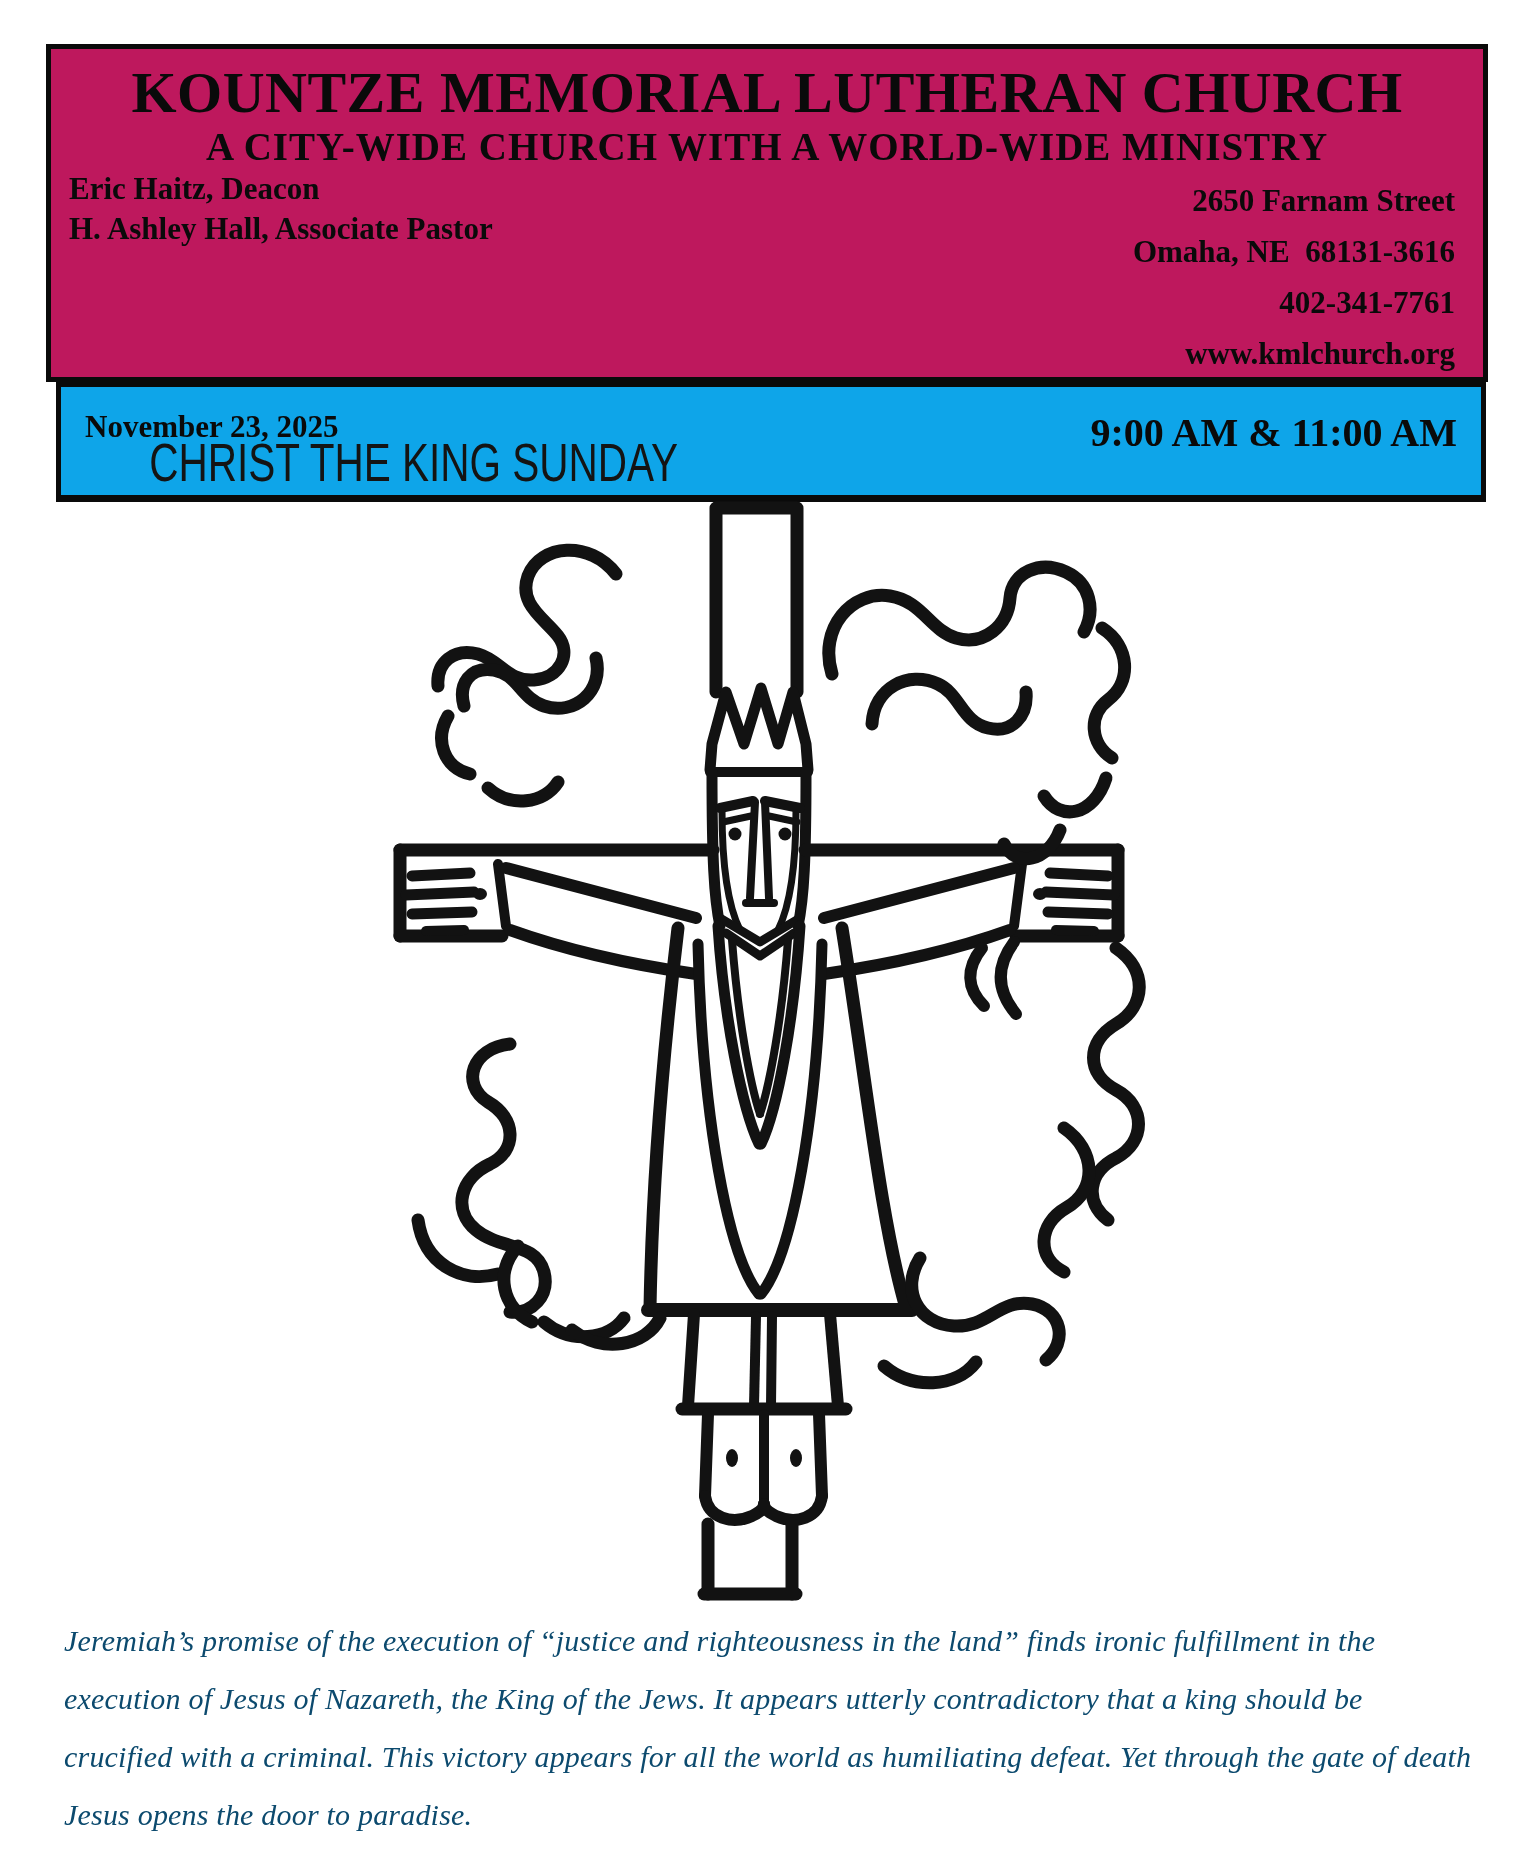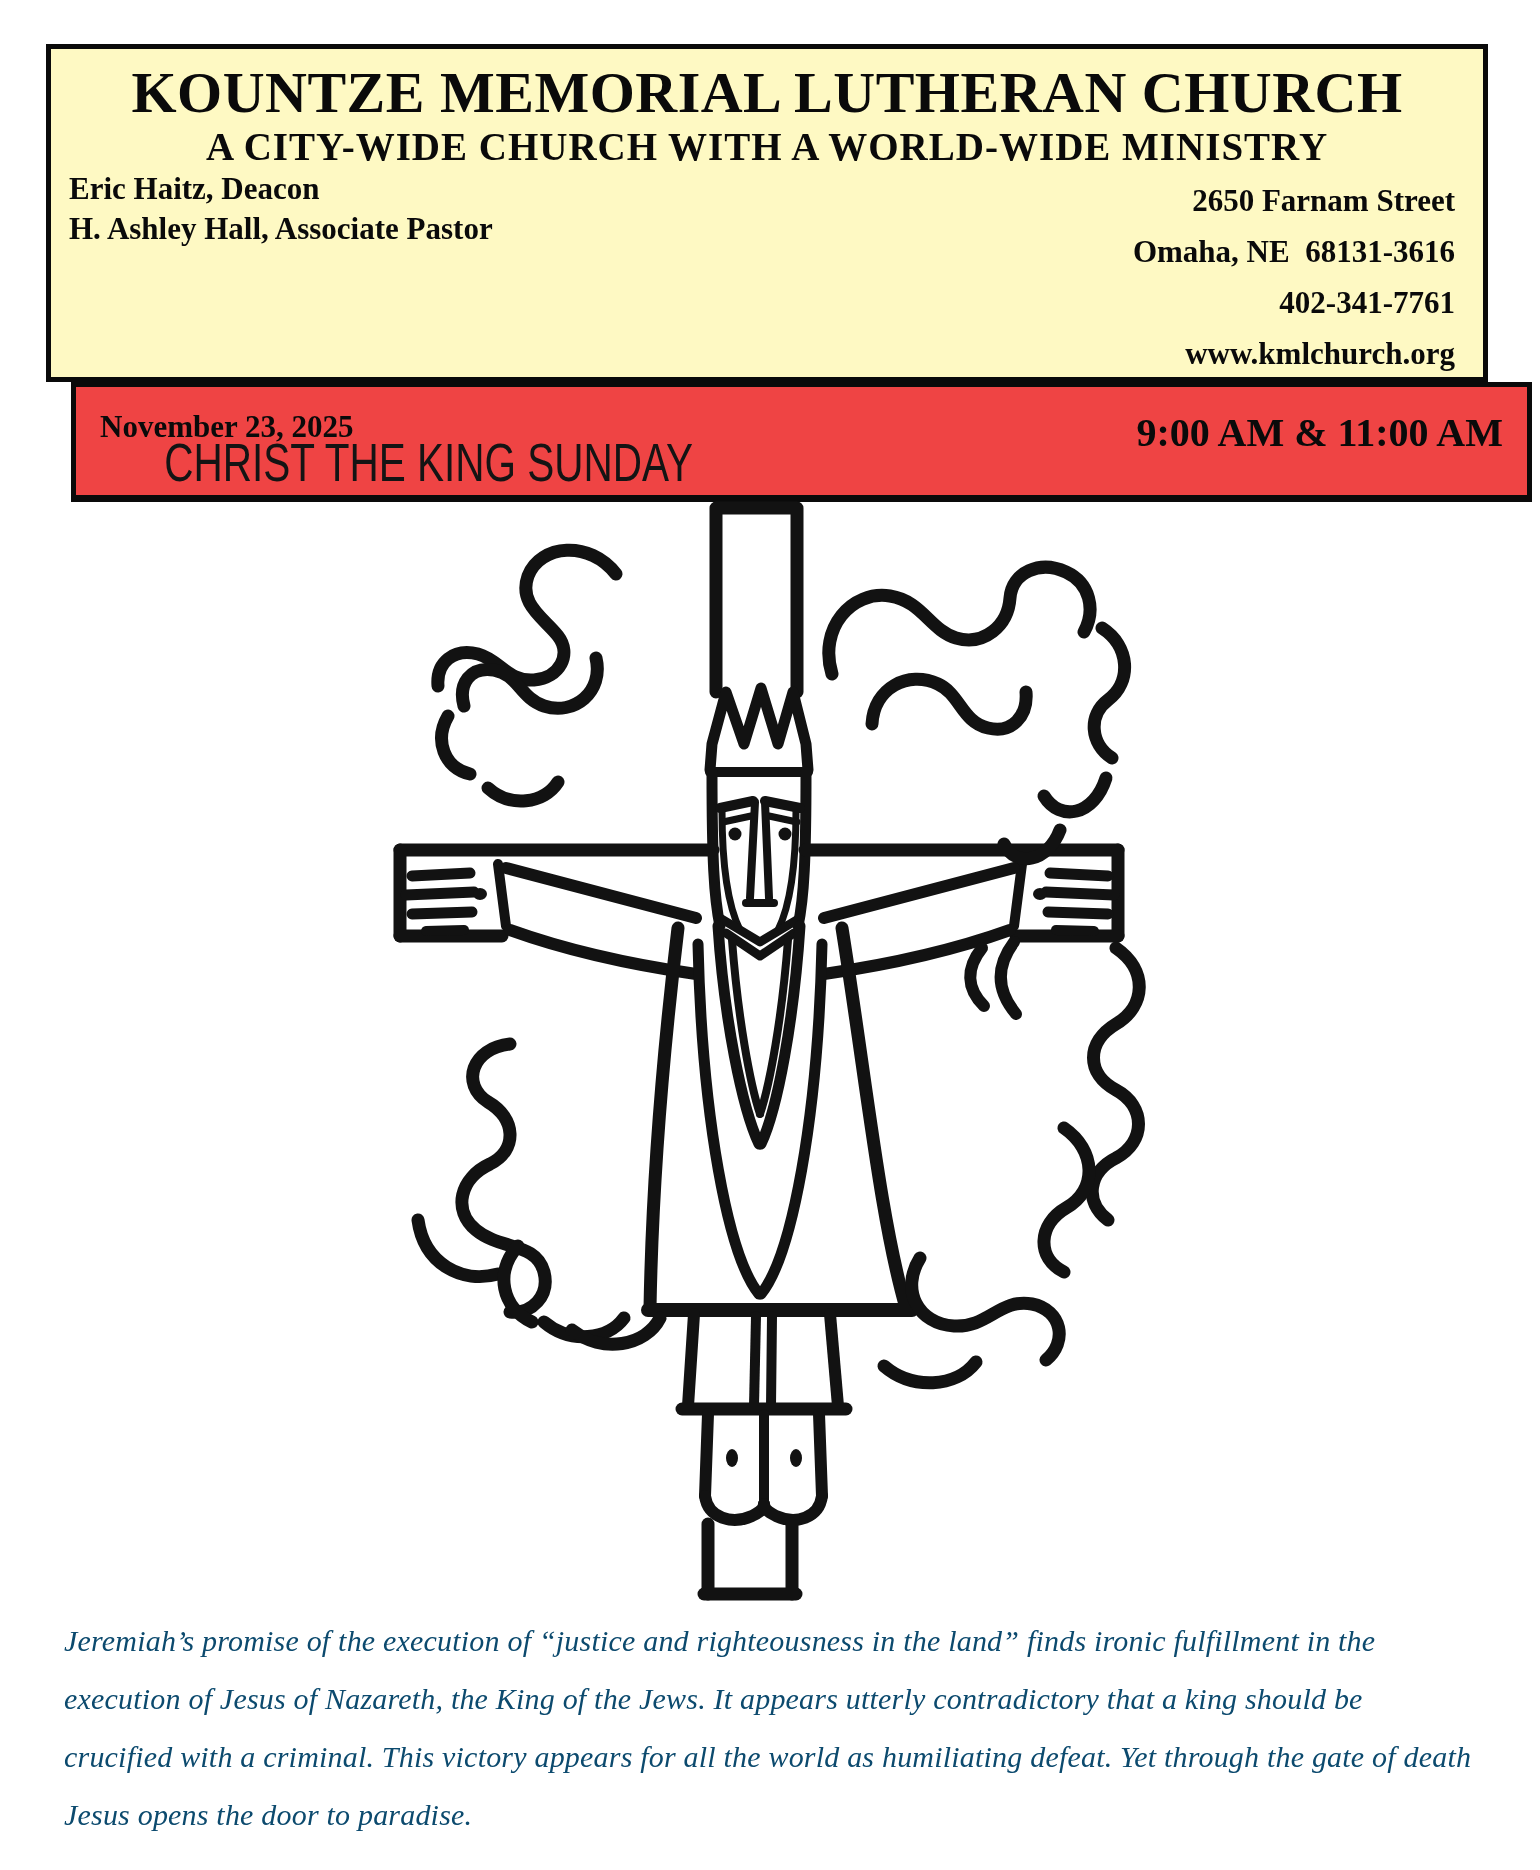--- a/index.html
+++ b/index.html
@@ -2,36 +2,36 @@
 <html><head>
 <meta charset="utf-8">
 <style>
   html,body{margin:0;padding:0;background:#ffffff;}
   body{
     width:1540px;height:1870px;position:relative;overflow:hidden;
     font-family:"Liberation Serif","DejaVu Serif",serif;color:#0a0a0a;
   }
   .box1{
     position:absolute;left:46px;top:44px;width:1432px;height:328px;
-    border:5px solid #0a0a0a;background:#fef9c3;
+    border:5px solid #0a0a0a;background:#be185d;
   }
   .church-name{
     margin-top:14px;text-align:center;font-weight:bold;font-size:58px;
     letter-spacing:.5px;line-height:60px;white-space:nowrap;
   }
   .tagline{
     text-align:center;font-weight:bold;font-size:39px;letter-spacing:1px;
     line-height:44px;margin-top:2px;white-space:nowrap;
   }
   .staff{position:absolute;left:18px;top:120px;font-weight:bold;font-size:31px;line-height:40px;}
   .address{position:absolute;right:28px;top:120px;font-weight:bold;font-size:31px;line-height:39px;text-align:right;}
   .address div{white-space:pre;margin-top:12px;}
   .box2{
-    position:absolute;left:71px;top:382px;width:1420px;height:108px;
-    border:5px solid #0a0a0a;border-bottom-width:7px;background:#ef4444;padding-left:31px;
+    position:absolute;left:56px;top:382px;width:1420px;height:108px;
+    border:5px solid #0a0a0a;border-bottom-width:7px;background:#0ea5e9;
   }
   .service-date{position:absolute;left:24px;top:22px;font-weight:bold;font-size:31px;white-space:pre;}
   .service-times{position:absolute;right:24px;top:22px;font-weight:bold;font-size:40px;white-space:pre;text-align:center;}
   .day-title{
     position:absolute;left:0;right:0;top:44px;
     font-family:"Liberation Sans","DejaVu Sans",sans-serif;font-size:54px;font-weight:400;
     letter-spacing:0px;color:#141414;
   }
   .day-title span{display:inline-block;transform:scaleX(.75);transform-origin:center;}
   .art{position:absolute;left:360px;top:478px;color:#121212;}

